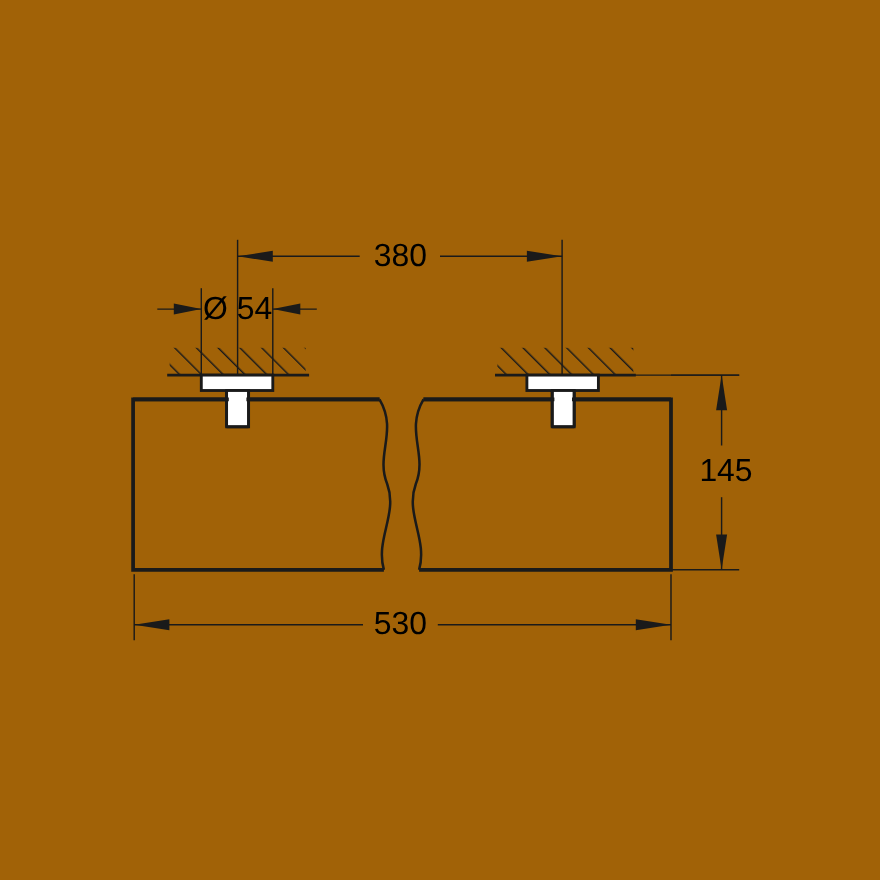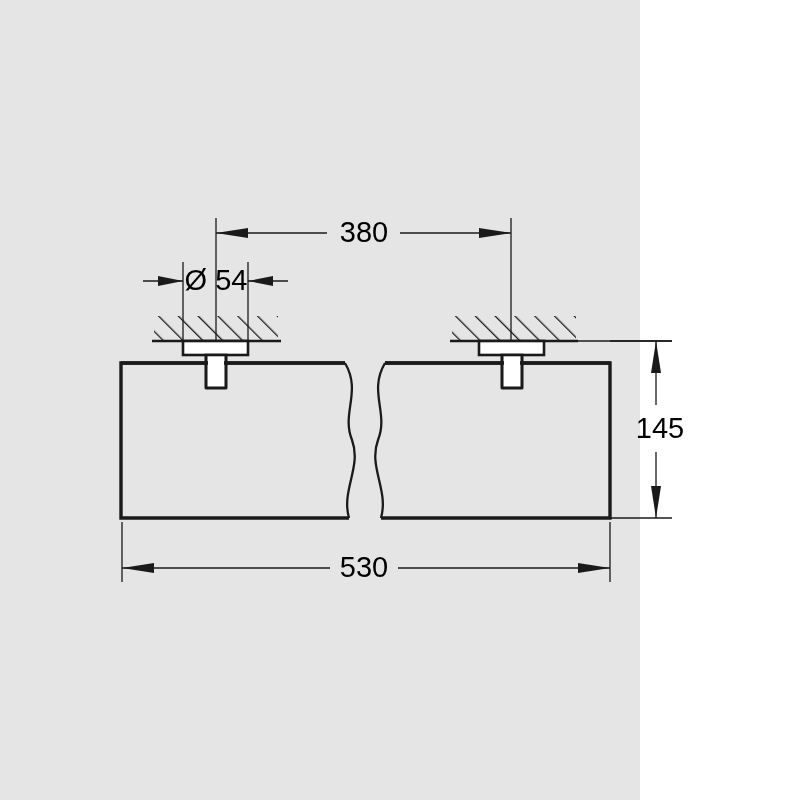--- a/index.html
+++ b/index.html
@@ -8,23 +8,23 @@
     background: #ffffff;
   }
   body {
     width: 800px;
     height: 800px;
     font-family: "Liberation Sans", sans-serif;
     overflow: hidden;
   }
   #drawing-root {
     position: relative;
-    width: 640px;
+    width: 800px;
     height: 800px;
-    background: #e5e5e5;
+    background: #a16207;
   }
   svg.tech-drawing {
     display: block;
     width: 800px;
     height: 800px;
   }
   .dim-text {
     font-family: "Liberation Sans", sans-serif;
     font-size: 29px;
     fill: #000000;

